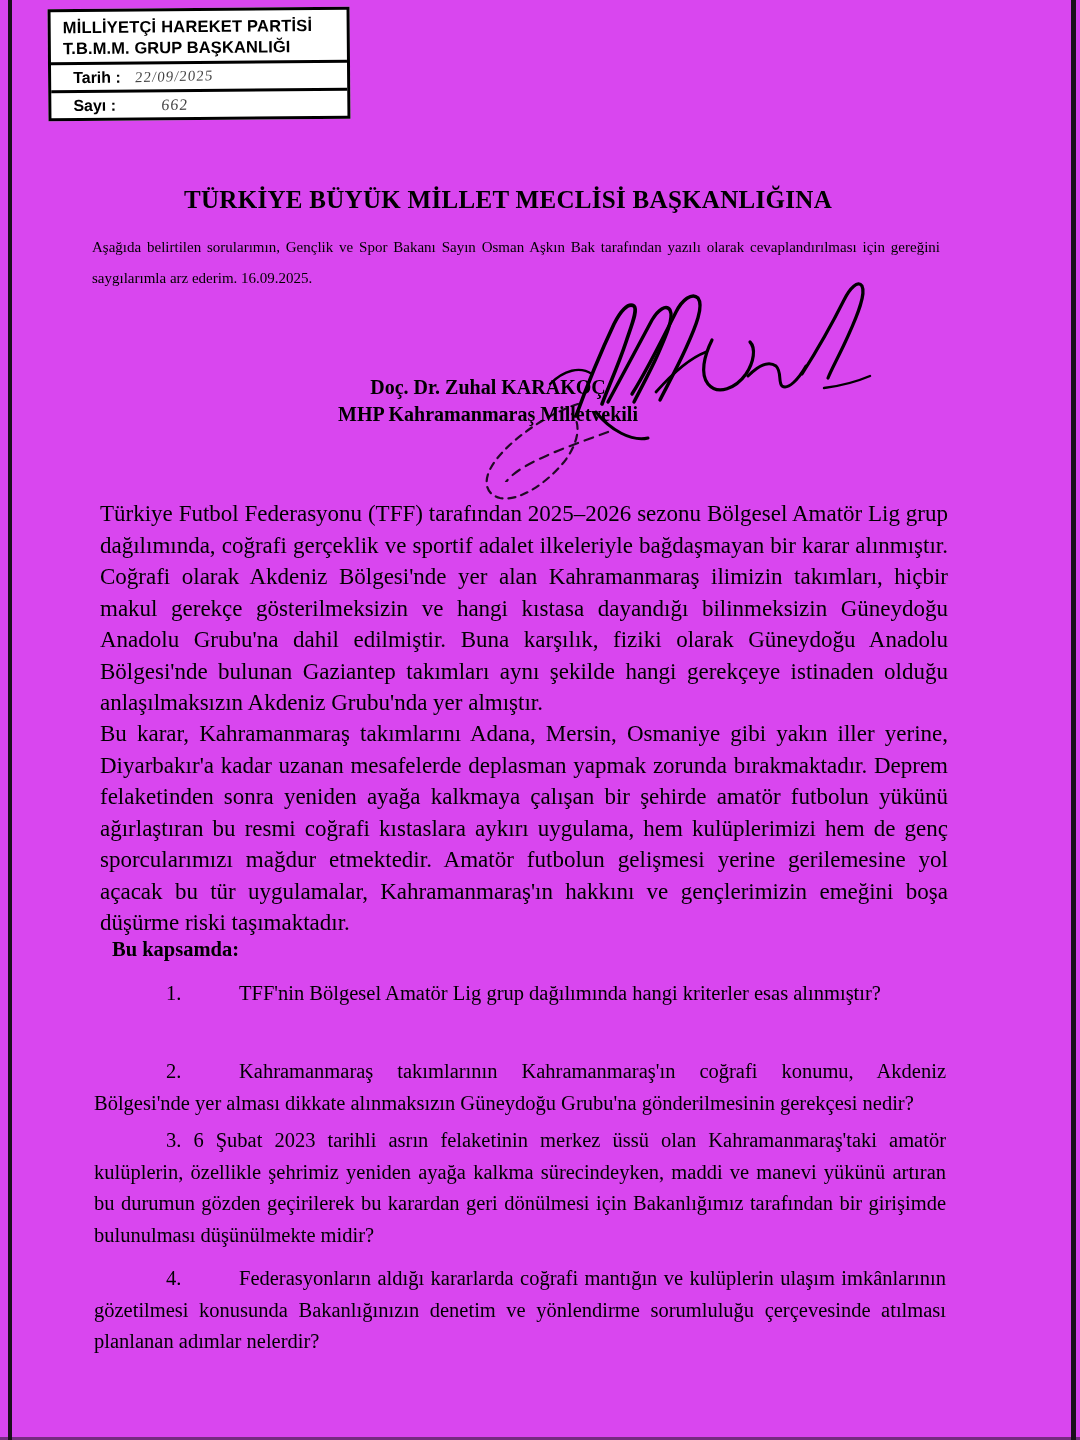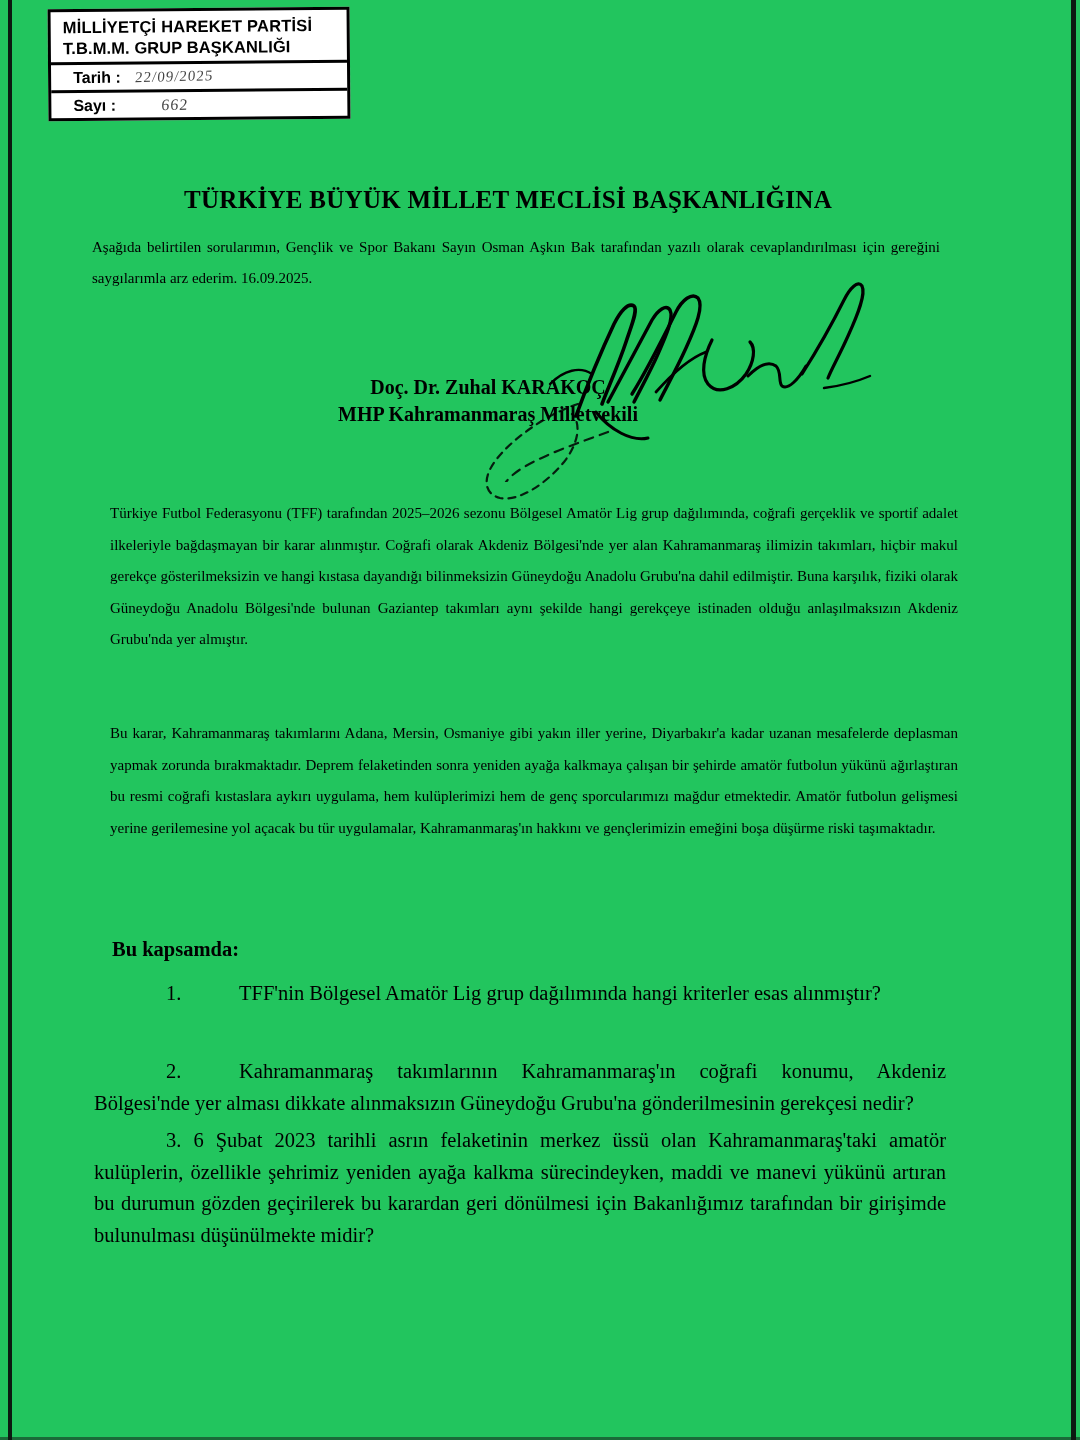--- a/index.html
+++ b/index.html
@@ -6,21 +6,21 @@
   html, body {
     margin: 0;
     padding: 0;
     background: #ffffff;
   }
 
   .page {
     position: relative;
     width: 1080px;
     height: 1440px;
-    background: #22c55e;
+    background: #d946ef;
     overflow: hidden;
     font-family: "Liberation Serif", "DejaVu Serif", serif;
     color: #000000;
   }
 
   
   .scan-edge-left {
     position: absolute;
     left: 8px;
     top: 0;
@@ -147,23 +147,23 @@
     left: 480px;
     top: 262px;
     width: 420px;
     height: 220px;
     z-index: 2;
     pointer-events: none;
   }
 
   .body-block {
     position: absolute;
-    left: 110px;
+    left: 100px;
     width: 848px;
-    font-size: 15px;
+    font-size: 23px;
     line-height: 31.5px;
     text-align: justify;
     text-justify: inter-word;
   }
   .p1 { top: 498px; }
   .p2 { top: 718px; }
 
   .kapsamda {
     position: absolute;
     left: 112px;
@@ -267,14 +267,17 @@
   </div>
 
   <div class="q q2">
     <span class="q-num">2.</span><span>Kahramanmaraş takımlarının Kahramanmaraş'ın coğrafi konumu, Akdeniz Bölgesi'nde yer alması dikkate alınmaksızın Güneydoğu Grubu'na gönderilmesinin gerekçesi nedir?</span>
   </div>
 
   <div class="q q3 q3-inline">
     <span>3.</span>&nbsp;<span>6 Şubat 2023 tarihli asrın felaketinin merkez üssü olan Kahramanmaraş'taki amatör kulüplerin, özellikle şehrimiz yeniden ayağa kalkma sürecindeyken, maddi ve manevi yükünü artıran bu durumun gözden geçirilerek bu karardan geri dönülmesi için Bakanlığımız tarafından bir girişimde bulunulması düşünülmekte midir?</span>
   </div>
 
+  <div class="q q4">
+    <span class="q-num">4.</span><span>Federasyonların aldığı kararlarda coğrafi mantığın ve kulüplerin ulaşım imkânlarının gözetilmesi konusunda Bakanlığınızın denetim ve yönlendirme sorumluluğu çerçevesinde atılması planlanan adımlar nelerdir?</span>
+  </div>
 
 </div>
 
 </body></html>

